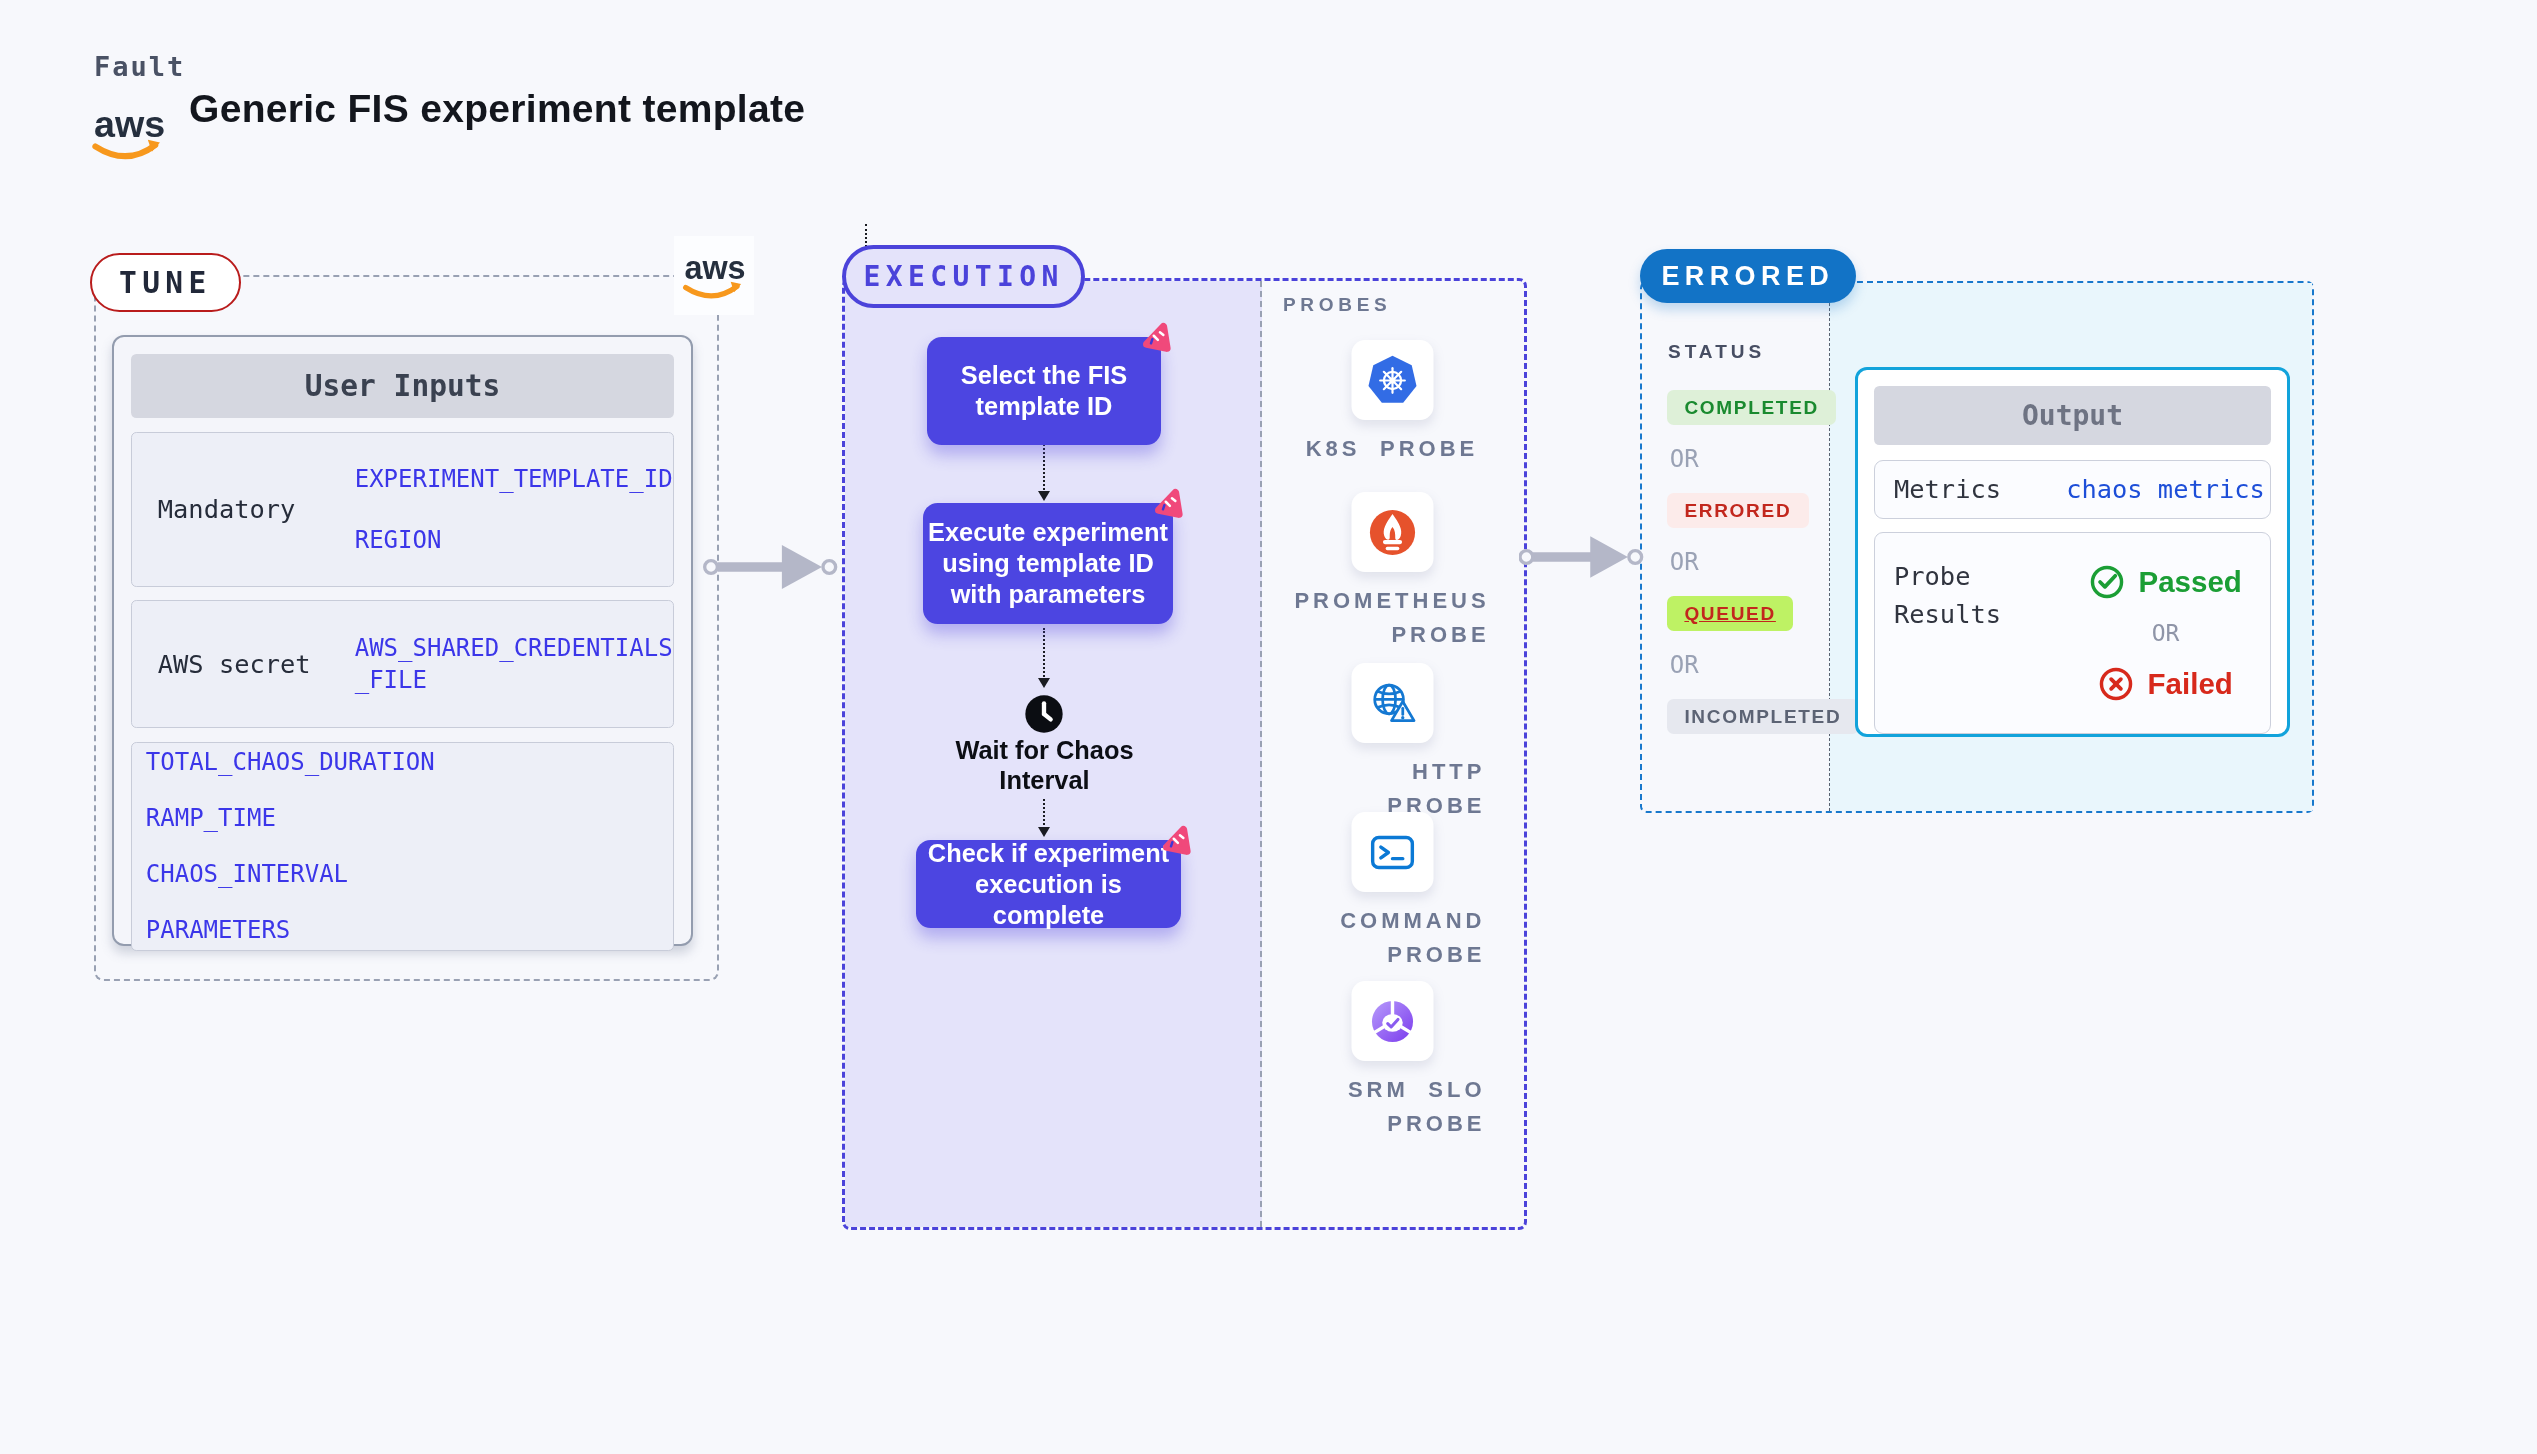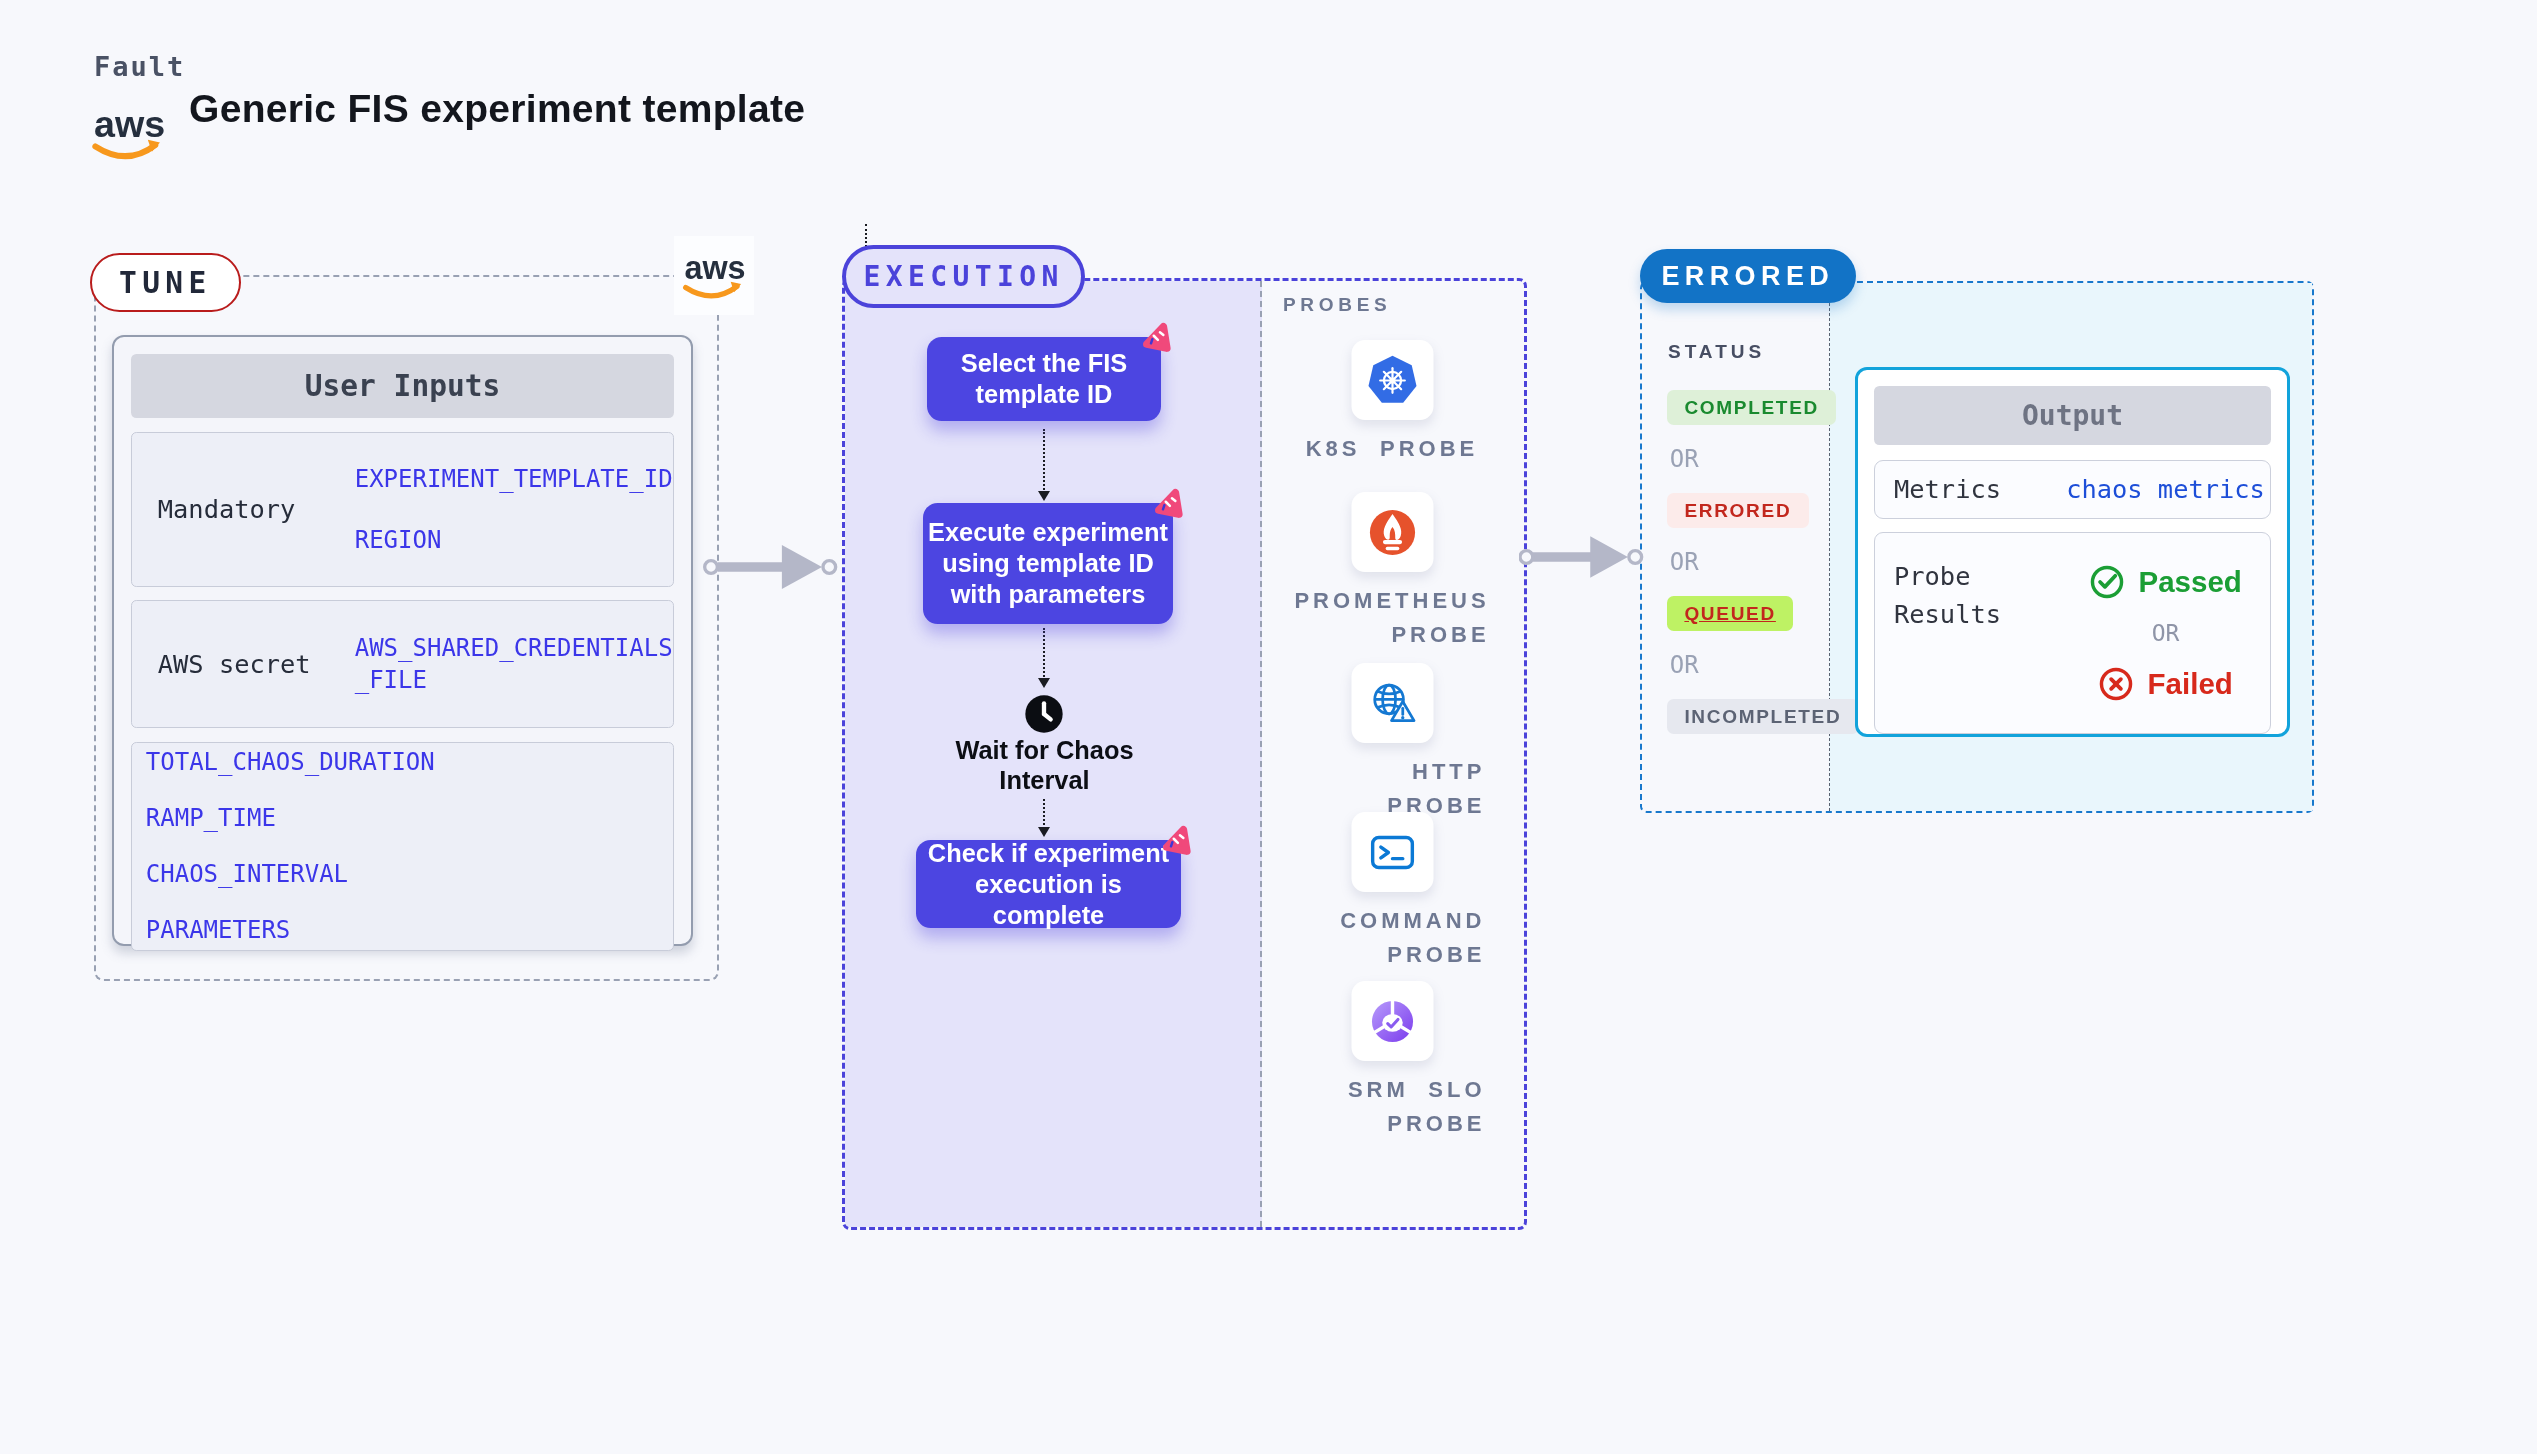--- a/index.html
+++ b/index.html
@@ -49,21 +49,21 @@
 
   
   .exec-box{left:842px;top:278px;width:685px;height:952px;border:3.3px dashed #4b43da;border-radius:8px;box-sizing:border-box;}
   .exec-flow-bg{position:absolute;left:0;top:0;bottom:0;width:415px;background:#e4e3fa;border-right:2px dashed #99a1b3;border-radius:5.4px 0 0 5.4px;}
   .stub-dotted{left:865px;top:224px;height:23px;width:0;border-left:2.7px dotted #1a1c22;z-index:2;}
 
   .step-box{background:#4c45e1;border-radius:14.7px;color:#ffffff;display:flex;align-items:center;justify-content:center;
     text-align:center;font-weight:700;font-size:25.4px;line-height:1.22;font-family:var(--sans);
     box-shadow:0 9.4px 16px rgba(70,60,220,.32);z-index:2;}
   .step-box .lines span{display:block;}
-  .step-1{left:927px;top:337px;width:234px;height:84px;}
+  .step-1{left:927px;top:337px;width:234px;height:108px;}
   .step-2{left:923px;top:503px;width:250px;height:121px;}
   .step-3{left:916px;top:840px;width:265px;height:88px;}
   .fault-chip{position:absolute;top:-14.7px;right:-12px;width:33px;height:33px;}
 
   .dotted-arrow{width:0;border-left:2.7px dotted #1a1c22;z-index:1;}
   .dotted-arrow:after{content:"";position:absolute;bottom:-8px;left:-7.4px;border-left:6px solid transparent;
     border-right:6px solid transparent;border-top:10px solid #1a1c22;}
   .da-1{left:1043px;top:429px;height:64px;}
   .da-2{left:1043px;top:628px;height:52px;}
   .da-3{left:1043px;top:799px;height:29.5px;}

